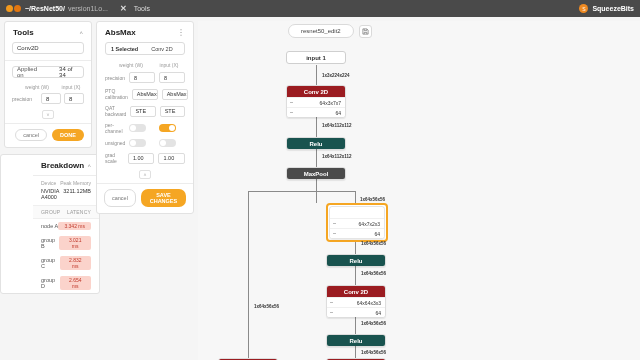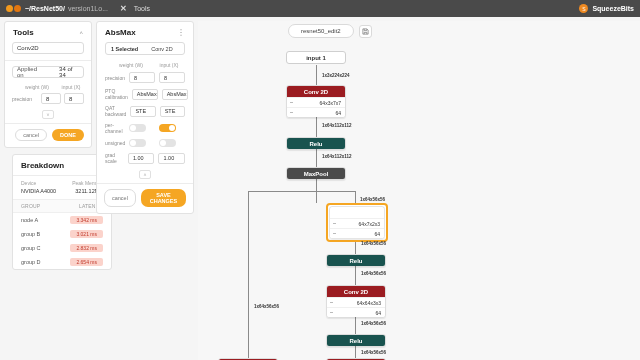--- a/index.html
+++ b/index.html
@@ -82,21 +82,21 @@
   .btn-cancel {
     border: 1px solid #dcdcdc; border-radius: 7px; background: #fff;
     font-size: 5.5px; color: #777; padding: 2px 7px;
   }
   .btn-primary {
     border: none; border-radius: 7px; background: #f5a623; color: #fff;
     font-size: 5.5px; font-weight: bold; padding: 3px 8px;
   }
 
   
-  #breakdown { left: 12px; top: 154px; width: 100px; }
+  #breakdown { left: 0; top: 154px; width: 100px; padding-left: 32px; }
   .bd-row { display: flex; justify-content: space-between; padding: 0 8px; }
   .bd-cap { font-size: 5px; color: #a0a0a0; }
   .bd-val { font-size: 5.5px; color: #333; }
   .bd-gap { height: 4px; }
   .tbl-hd {
     display: flex; justify-content: space-between; padding: 3px 8px;
     background: #fafafa; border-top: 1px solid #efefef; border-bottom: 1px solid #efefef;
   }
   .tbl-hd span { font-size: 5px; color: #9a9a9a; letter-spacing: .2px; }
   .g-row { display: flex; align-items: center; justify-content: space-between; padding: 3px 8px; }

